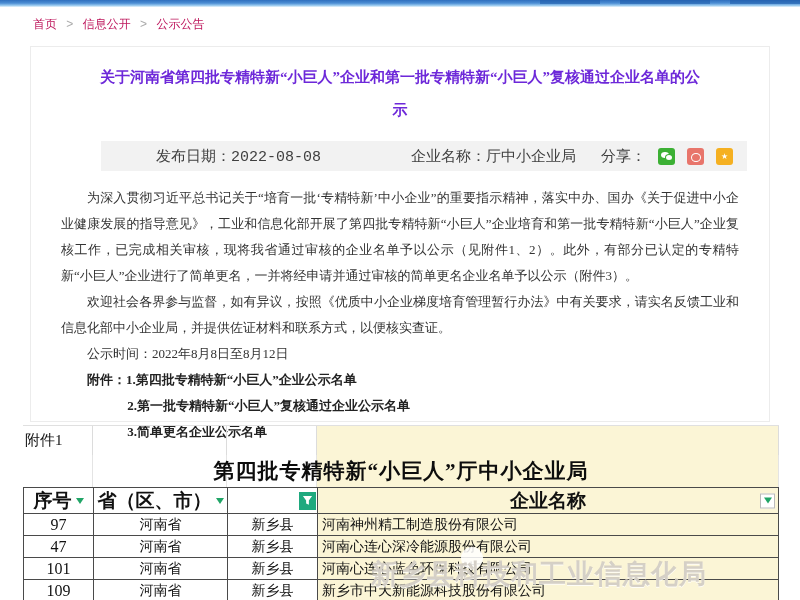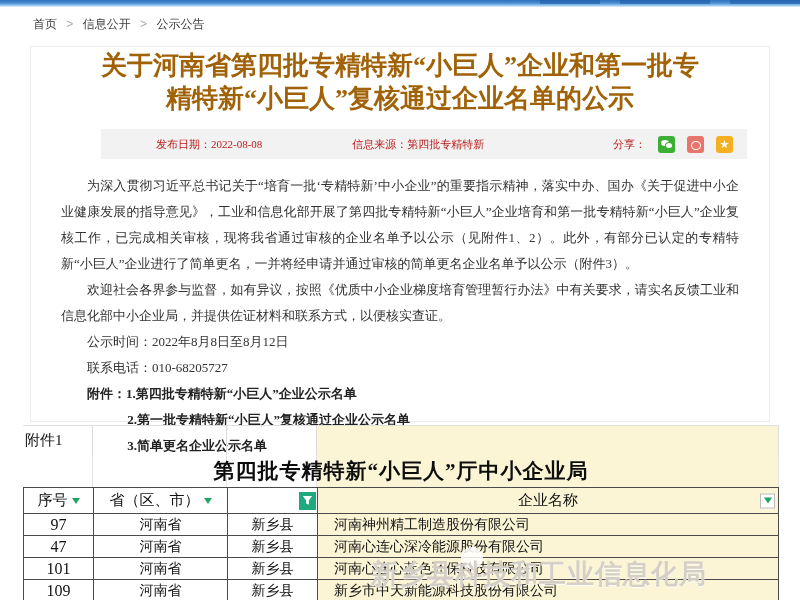--- a/index.html
+++ b/index.html
@@ -7,31 +7,31 @@
     font-family:"Liberation Serif","DejaVu Serif",serif; }
 
   
   .topbar { position:absolute; left:0; top:0; width:800px; height:7px;
     background:linear-gradient(180deg,#2f6fbe 0%,#4c8ed4 45%,#9ecdf0 80%,#eaf4fc 100%); }
   .topbar .seg { position:absolute; top:0; height:4px; background:#1d5aa8; opacity:.55; }
 
   
   .breadcrumb { position:absolute; left:33px; top:16px; font-size:12px; color:#999;
     font-family:"Liberation Sans","DejaVu Sans",sans-serif; }
-  .breadcrumb a { color:#404040; text-decoration:none; cursor:pointer; }
+  .breadcrumb a { color:#be185d; text-decoration:none; cursor:pointer; }
   .breadcrumb .sep { margin:0 6px; color:#aaa; }
 
   
   .article { position:absolute; left:30px; top:46px; width:740px; height:376px;
     background:#fff; border:1px solid #ececec; }
-  .article h1 { margin-top:2px; padding:0 66px; text-align:center;
-    font-size:26px; line-height:33px; color:#a16207; font-weight:bold; }
+  .article h1 { margin-top:14px; padding:0 66px; text-align:center;
+    font-size:15px; line-height:33px; color:#6d28d9; font-weight:bold; }
   .metabar { margin:14px 22px 0 70px; height:30px; background:#f2f2f2;
-    display:flex; align-items:center; font-size:11px; color:#b91c1c;
-    font-family:Liberation Serif, serif; }
+    display:flex; align-items:center; font-size:15px; color:#404040;
+    font-family:Liberation Mono, monospace; }
   .metabar .pub { margin-left:55px; }
   .metabar .src { margin-left:90px; }
   .metabar .share { margin-left:auto; margin-right:14px; display:flex; align-items:center; gap:12px; }
   .sicon { width:17px; height:17px; border-radius:3px; position:relative; cursor:pointer; }
   .sicon.wechat { background:#3cb034; }
   .sicon.wechat::before { content:""; position:absolute; left:3px; top:4px; width:8px; height:6px;
     background:#fff; border-radius:50%; }
   .sicon.wechat::after { content:""; position:absolute; left:8px; top:7px; width:6px; height:5px;
     background:#fff; border-radius:50%; box-shadow:0 0 0 1px #3cb034; }
   .sicon.weibo { background:#e8756b; }
@@ -61,36 +61,36 @@
 
   .rowB { height:32px; position:relative; }
   .rowB .cell { border-right:1px solid #e4e4e4; }
   .rowB .titletext { position:absolute; left:0; top:0; width:100%; height:100%;
     display:flex; align-items:center; justify-content:center;
     font-size:21px; font-weight:bold; color:#0d0d0d; letter-spacing:1px; }
 
   .grid { border-top:1px solid #4a4a4a; border-left:1px solid #4a4a4a; }
   .grid .cell { border-right:1px solid #4a4a4a; border-bottom:1px solid #4a4a4a;
     display:flex; align-items:center; justify-content:center; }
-  .rowH { height:26px; font-size:15px; font-weight:normal; }
+  .rowH { height:26px; font-size:19px; font-weight:bold; }
   .rowH .c4 { position:relative; }
   .arrow-down { width:0; height:0; border-left:4px solid transparent; border-right:4px solid transparent;
     border-top:6px solid #21a567; margin-left:4px; cursor:pointer; }
   .dd-box { position:absolute; right:3px; top:50%; transform:translateY(-50%);
     width:15px; height:15px; background:#fff; border:1px solid #bbb;
     display:flex; align-items:center; justify-content:center; cursor:pointer; }
   .dd-box .arrow-down { margin:0; }
   .filter-badge { position:absolute; right:1px; top:50%; transform:translateY(-50%);
     width:17px; height:18px; background:#1fa97e; display:flex; align-items:center;
     justify-content:center; cursor:pointer; }
   .c3h { position:relative; }
 
   .rowD { height:22px; font-size:14px; }
   .rowD .c1 { font-size:16px; }
-  .rowD .c4 { justify-content:flex-start; padding-left:16px; }
+  .rowD .c4 { justify-content:flex-start; padding-left:4px; }
 
   
   .watermark { position:absolute; left:348px; top:131px; width:410px;
     font-size:27px; font-weight:bold; letter-spacing:1px;
     color:rgba(206,200,190,0.85); text-shadow:0 1px 0 rgba(255,255,255,.8);
     white-space:nowrap; pointer-events:none; }
   .wm-circle { position:absolute; left:438px; top:122px; width:22px; height:22px;
     border-radius:50%; background:rgba(255,255,255,0.85); pointer-events:none; }
 </style>
 </head>
@@ -108,34 +108,33 @@
   <a>信息公开</a>
   <span class="sep">&gt;</span>
   <a>公示公告</a>
 </div>
 
 <div class="article">
   <h1>关于河南省第四批专精特新“小巨人”企业和第一批专精特新“小巨人”复核通过企业名单的公示</h1>
 
   <div class="metabar">
     <span class="pub"><span>发布日期：</span><span>2022-08-08</span></span>
-    <span class="src"><span>信息来源：</span><span>第四批专精特新</span></span>
+    <span class="src"><span>企业名称：</span><span>厅中小企业局</span></span>
     <span class="share">
       <span>分享：</span>
       <span class="sicon wechat"></span>
       <span class="sicon weibo"></span>
       <span class="sicon fav"></span>
     </span>
   </div>
 
   <div class="bodytext">
     <p>为深入贯彻习近平总书记关于“培育一批‘专精特新’中小企业”的重要指示精神，落实中办、国办《关于促进中小企业健康发展的指导意见》，工业和信息化部开展了第四批专精特新“小巨人”企业培育和第一批专精特新“小巨人”企业复核工作，已完成相关审核，现将我省通过审核的企业名单予以公示（见附件1、2）。此外，有部分已认定的专精特新“小巨人”企业进行了简单更名，一并将经申请并通过审核的简单更名企业名单予以公示（附件3）。</p>
     <p>欢迎社会各界参与监督，如有异议，按照《优质中小企业梯度培育管理暂行办法》中有关要求，请实名反馈工业和信息化部中小企业局，并提供佐证材料和联系方式，以便核实查证。</p>
     <div class="line-indent">公示时间：2022年8月8日至8月12日</div>
-    <div class="line-indent">联系电话：010-68205727</div>
     <div class="attach">
       <div class="line-indent"><span>附件：</span><span>1.第四批专精特新“小巨人”企业公示名单</span></div>
       <div class="line-indent item2">2.第一批专精特新“小巨人”复核通过企业公示名单</div>
       <div class="line-indent item2">3.简单更名企业公示名单</div>
     </div>
     <div class="signdate">2002年8月8日</div>
   </div>
 </div>
 
 <div class="sheet">

